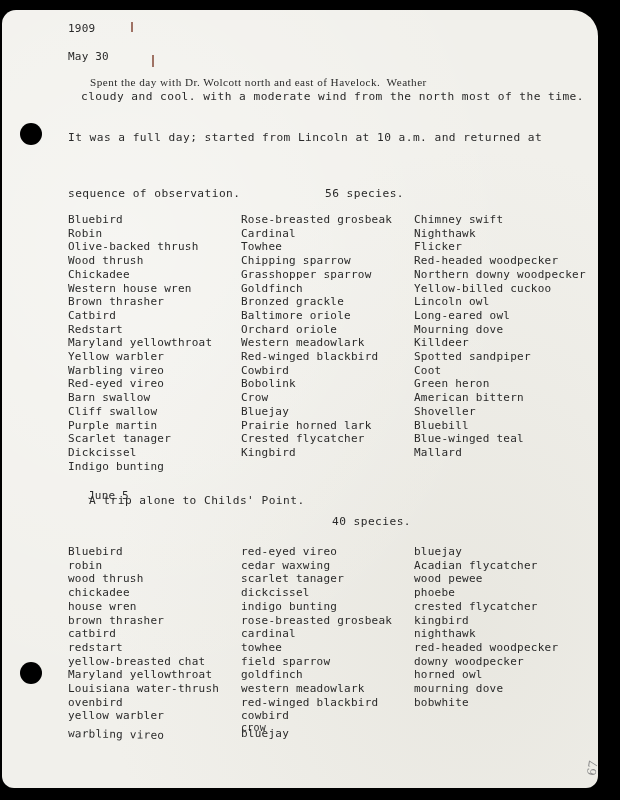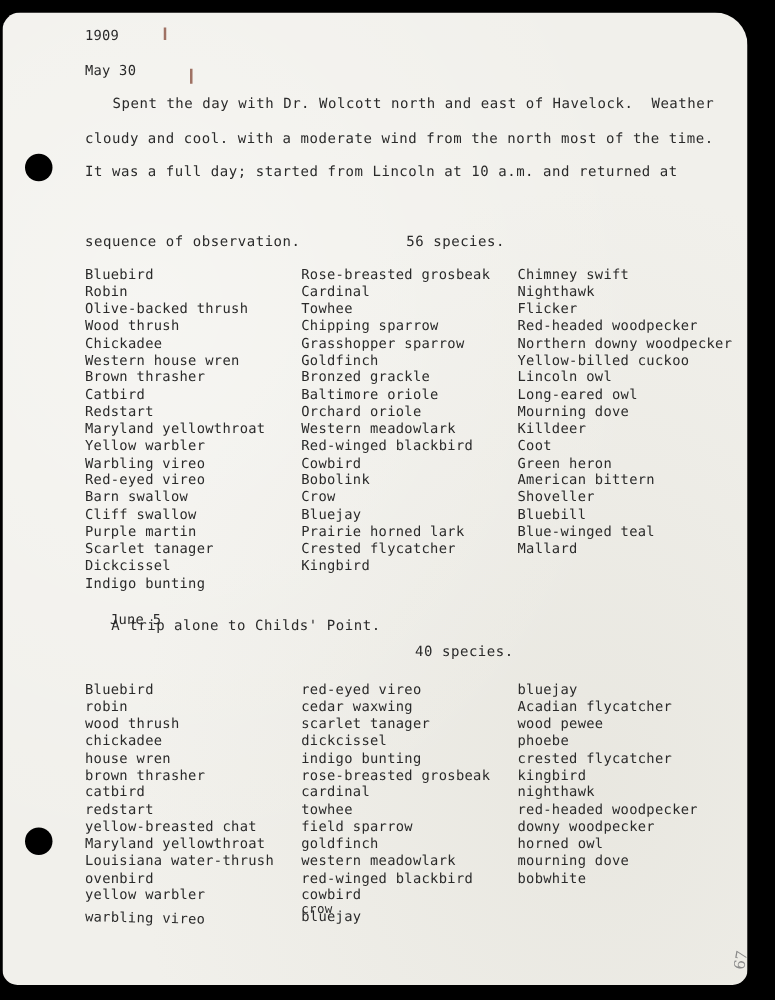--- a/index.html
+++ b/index.html
@@ -77,22 +77,22 @@
   <div class="punch-hole" style="left:18px; top:113px;"></div>
   <div class="punch-hole" style="left:18px; top:652px;"></div>
 
   <div class="margin-mark" style="left:129px; top:12px; height:10px;"></div>
   <div class="margin-mark" style="left:150px; top:45px; height:12px;"></div>
 
   <div class="text" style="left:66px; top:12px;">1909</div>
 
   <div class="text" style="left:66px; top:40px;">May 30</div>
 
-  <div class="para" style="left:88px; top:66px;">Spent the day with Dr. Wolcott north and east of Havelock.  Weather</div>
-  <div class="para" style="top:94px;">cloudy and cool. with a moderate wind from the north most of the time.</div>
+  <div class="para" style="left:88px; top:66px;font-family:Liberation Serif, serif;">Spent the day with Dr. Wolcott north and east of Havelock.  Weather</div>
+  <div class="para" style="top:80px;margin-left:13px;">cloudy and cool. with a moderate wind from the north most of the time.</div>
   <div class="para" style="top:121px;">It was a full day; started from Lincoln at 10 a.m. and returned at</div>
   <div class="para" style="top:177px;">sequence of observation.</div>
   <div class="para" style="left:323px; top:177px;">56 species.</div>
 
   <div class="col" style="left:66px; top:203px;">
     <div>Bluebird</div>
     <div>Robin</div>
     <div>Olive-backed thrush</div>
     <div>Wood thrush</div>
     <div>Chickadee</div>
@@ -137,20 +137,21 @@
     <div>Chimney swift</div>
     <div>Nighthawk</div>
     <div>Flicker</div>
     <div>Red-headed woodpecker</div>
     <div>Northern downy woodpecker</div>
     <div>Yellow-billed cuckoo</div>
     <div>Lincoln owl</div>
     <div>Long-eared owl</div>
     <div>Mourning dove</div>
     <div>Killdeer</div>
+    <div>Spotted sandpiper</div>
     <div>Coot</div>
     <div>Green heron</div>
     <div>American bittern</div>
     <div>Shoveller</div>
     <div>Bluebill</div>
     <div>Blue-winged teal</div>
     <div>Mallard</div>
   </div>
 
   <div class="text" style="left:76px; top:479px;margin-left:10px;">June 5</div>

